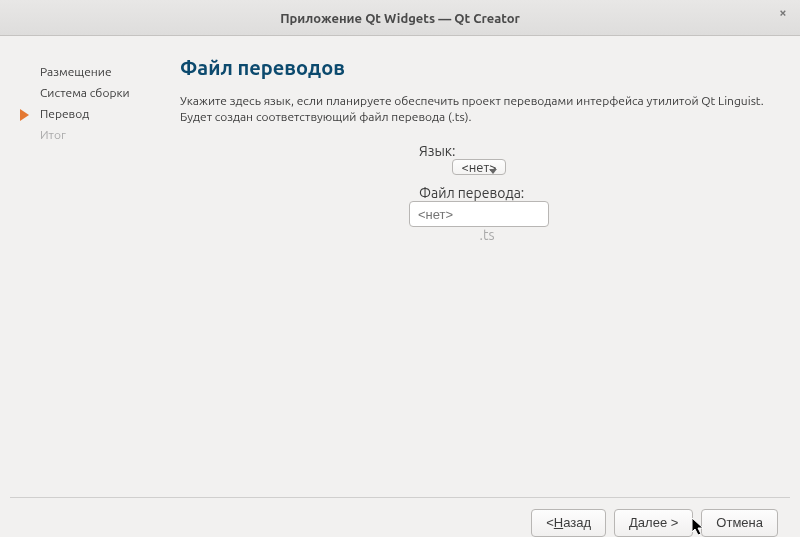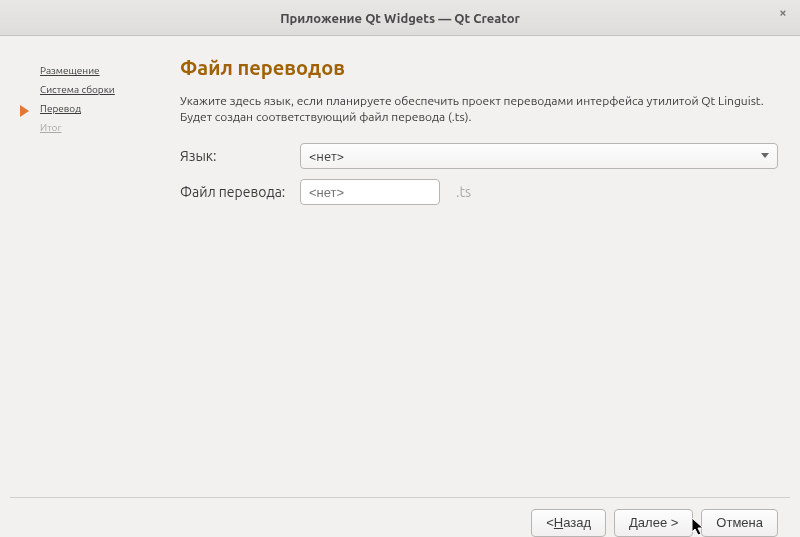--- a/index.html
+++ b/index.html
@@ -43,55 +43,55 @@
       padding: 20px 10px 0 10px;
     }
     .sidebar {
       width: 170px;
       padding-left: 30px;
       padding-top: 5px;
     }
     .sidebar-item {
       position: relative;
       padding: 4px 0;
-      font-size: 10px;
-      color: #3c3c3c;
-      text-decoration: underline;
+      font-size: 12px;
+      color: #3c3c3c;
     }
     .sidebar-item.current::before {
       content: "";
       position: absolute;
       left: -20px;
       top: 6px;
       width: 0; height: 0;
       border-top: 6px solid transparent;
       border-bottom: 6px solid transparent;
       border-left: 9px solid #e47832;
     }
     .sidebar-item.disabled { color: #aaa; }
     .main {
       flex: 1;
       padding-right: 12px;
     }
     .page-title {
       font-size: 20px;
       font-weight: bold;
       margin-bottom: 14px;
-      color: #a16207;
+      color: #0c4a6e;
     }
     .page-desc {
       font-size: 12px;
       line-height: 1.35;
       margin-bottom: 18px;
       color: #3c3c3c;
     }
     .form-row {
       display: flex;
       align-items: center;
       margin-bottom: 10px;
+      flex-direction: column;
     }
     .form-label {
       width: 120px;
       font-size: 14px;
     }
     .combo {
       flex: 1;
       height: 26px;
       background: linear-gradient(#fdfdfd, #f4f3f2);
       border: 1px solid #b8b6b4;

